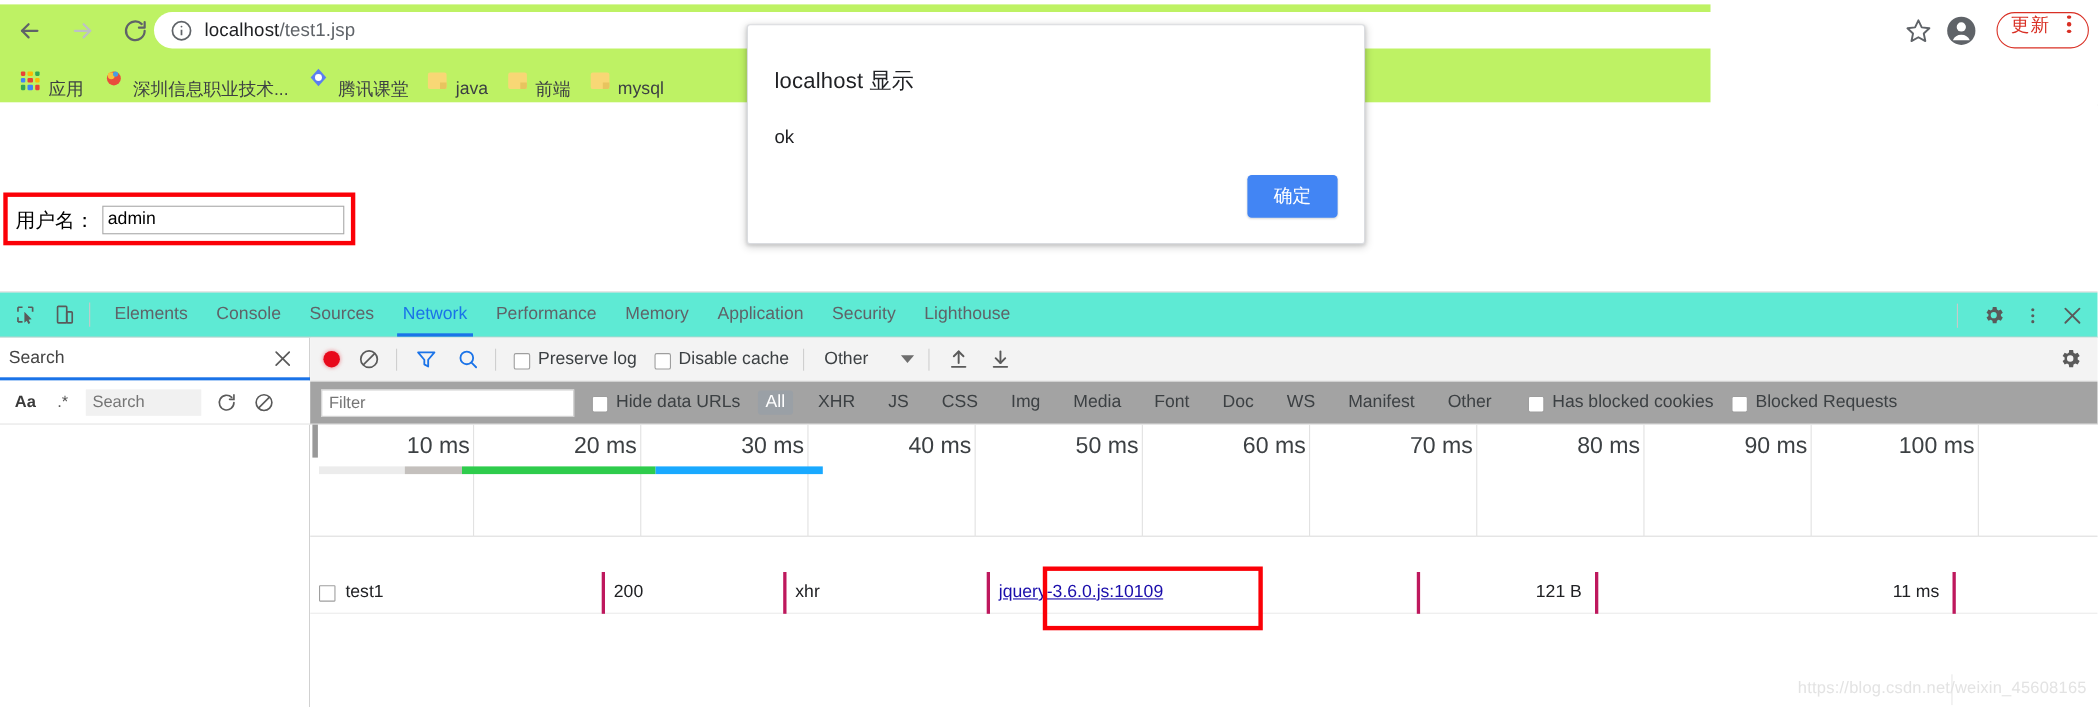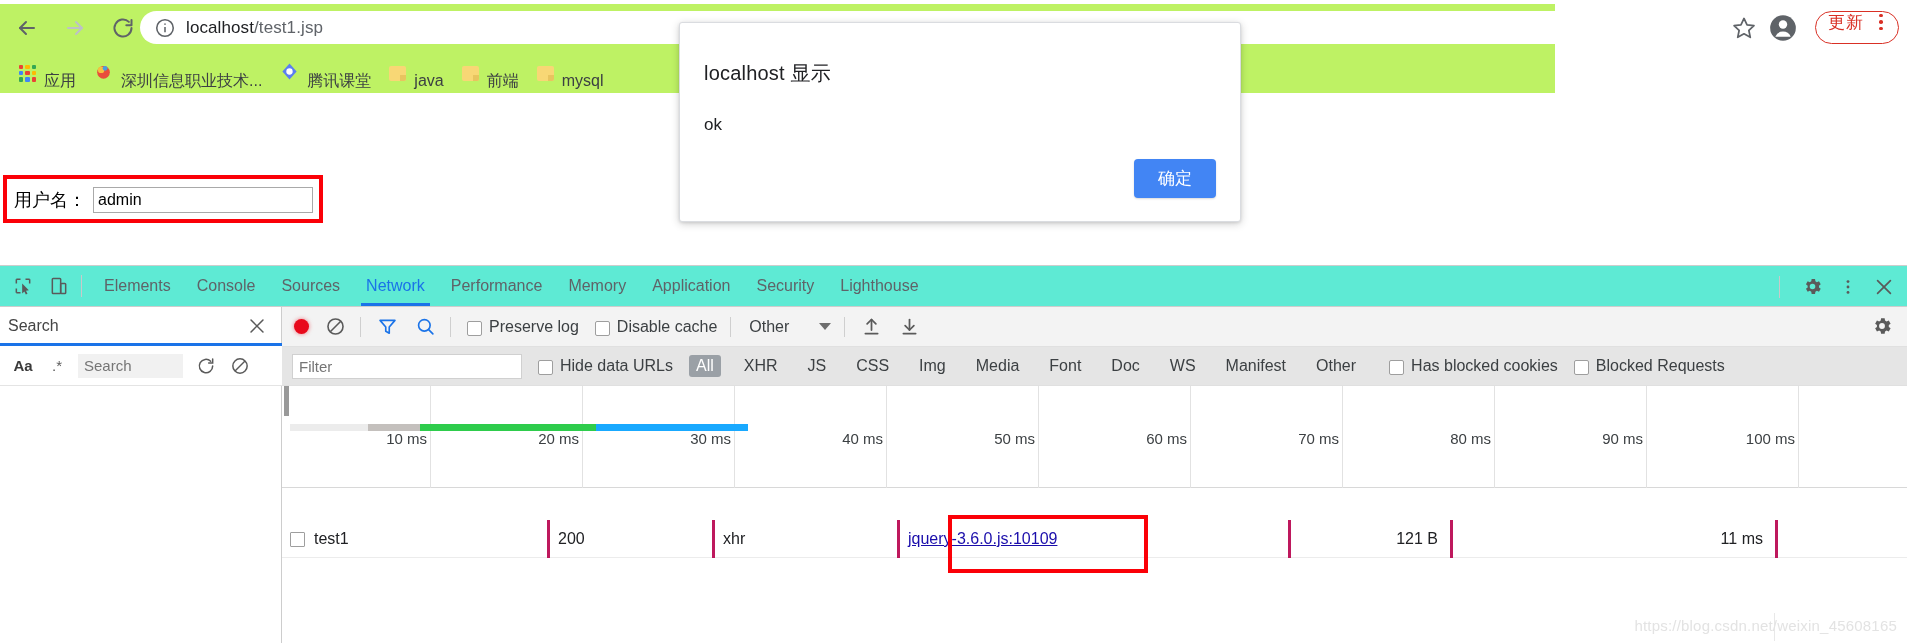--- a/index.html
+++ b/index.html
@@ -114,32 +114,32 @@
   .nt-icon.blue { color:#1a73e8; }
   .nt-sep { width:1px; height:20px; background:#cfcfcf; margin-left:13px; }
   .nt-check { display:flex; align-items:flex-end; margin-left:16px; font-size:16px; color:#3c4043; }
   .cbox { width:15px; height:15px; border:1.6px solid #9e9e9e; border-radius:2px; background:#fff;
           margin-right:7px; flex:none; }
   #throttle-select { margin-left:18px; font-size:16px; color:#3c4043; display:flex; align-items:center; }
   #throttle-caret { margin-left:30px; border-left:6px solid transparent; border-right:6px solid transparent;
                     border-top:7px solid #6d6d6d; }
   #nt-gear { position:absolute; right:12px; width:24px; height:24px; color:#5a5a5a; }
 
-  #filter-bar { position:absolute; left:0; top:40px; width:1625px; height:39px; background:#e5e5e5;
+  #filter-bar { position:absolute; left:0; top:40px; width:1625px; height:39px; background:#a3a3a3;
                 border-bottom:1px solid #e0e0e0; display:flex; align-items:center; }
   #filter-input { margin-left:10px; width:230px; height:25px; border:1px solid #d0d0d0; background:#fff;
                   font-size:15px; color:#5a5a5a; padding:0 6px; font-family:"Liberation Sans",sans-serif; }
   .ftype { font-size:16px; color:#3c4043; margin-left:16px; padding:2px 7px; border-radius:3px; white-space:nowrap; }
   .ftype.active { background:#9aa0a6; color:#fff; }
 
   
   #overview-timeline { position:absolute; left:0; top:79px; width:1625px; height:102px; background:#fff;
                        border-bottom:1px solid #d8d8d8; }
   .ov-tick { position:absolute; top:0; height:102px; border-left:1px solid #e2e2e2; }
-  .ov-tick-label { position:absolute; top:8px; right:4px; font-size:15px; color:#3c4043; white-space:nowrap;margin-top:36px; }
+  .ov-tick-label { position:absolute; top:8px; right:4px; font-size:21px; color:#3c4043; white-space:nowrap; }
   #ov-left-handle { position:absolute; left:2px; top:0; width:5px; height:30px; background:#999; }
   #ov-bar { position:absolute; left:8px; top:38px; height:7px; display:flex; }
   #ov-bar i { display:block; height:7px; }
 
   
   #requests-table { position:absolute; left:0; top:181px; width:1625px; height:156px; background:#fff; }
   #req-header-row { position:absolute; left:0; top:0; width:1625px; height:32px; background:#f3f3f3;
                     border-bottom:1px solid #d4d4d4; }
   .req-col-head { position:absolute; top:0; height:32px; display:flex; align-items:center;
                   font-size:16px; color:#3c4043; border-right:1px solid #dcdcdc; padding-left:8px; }

